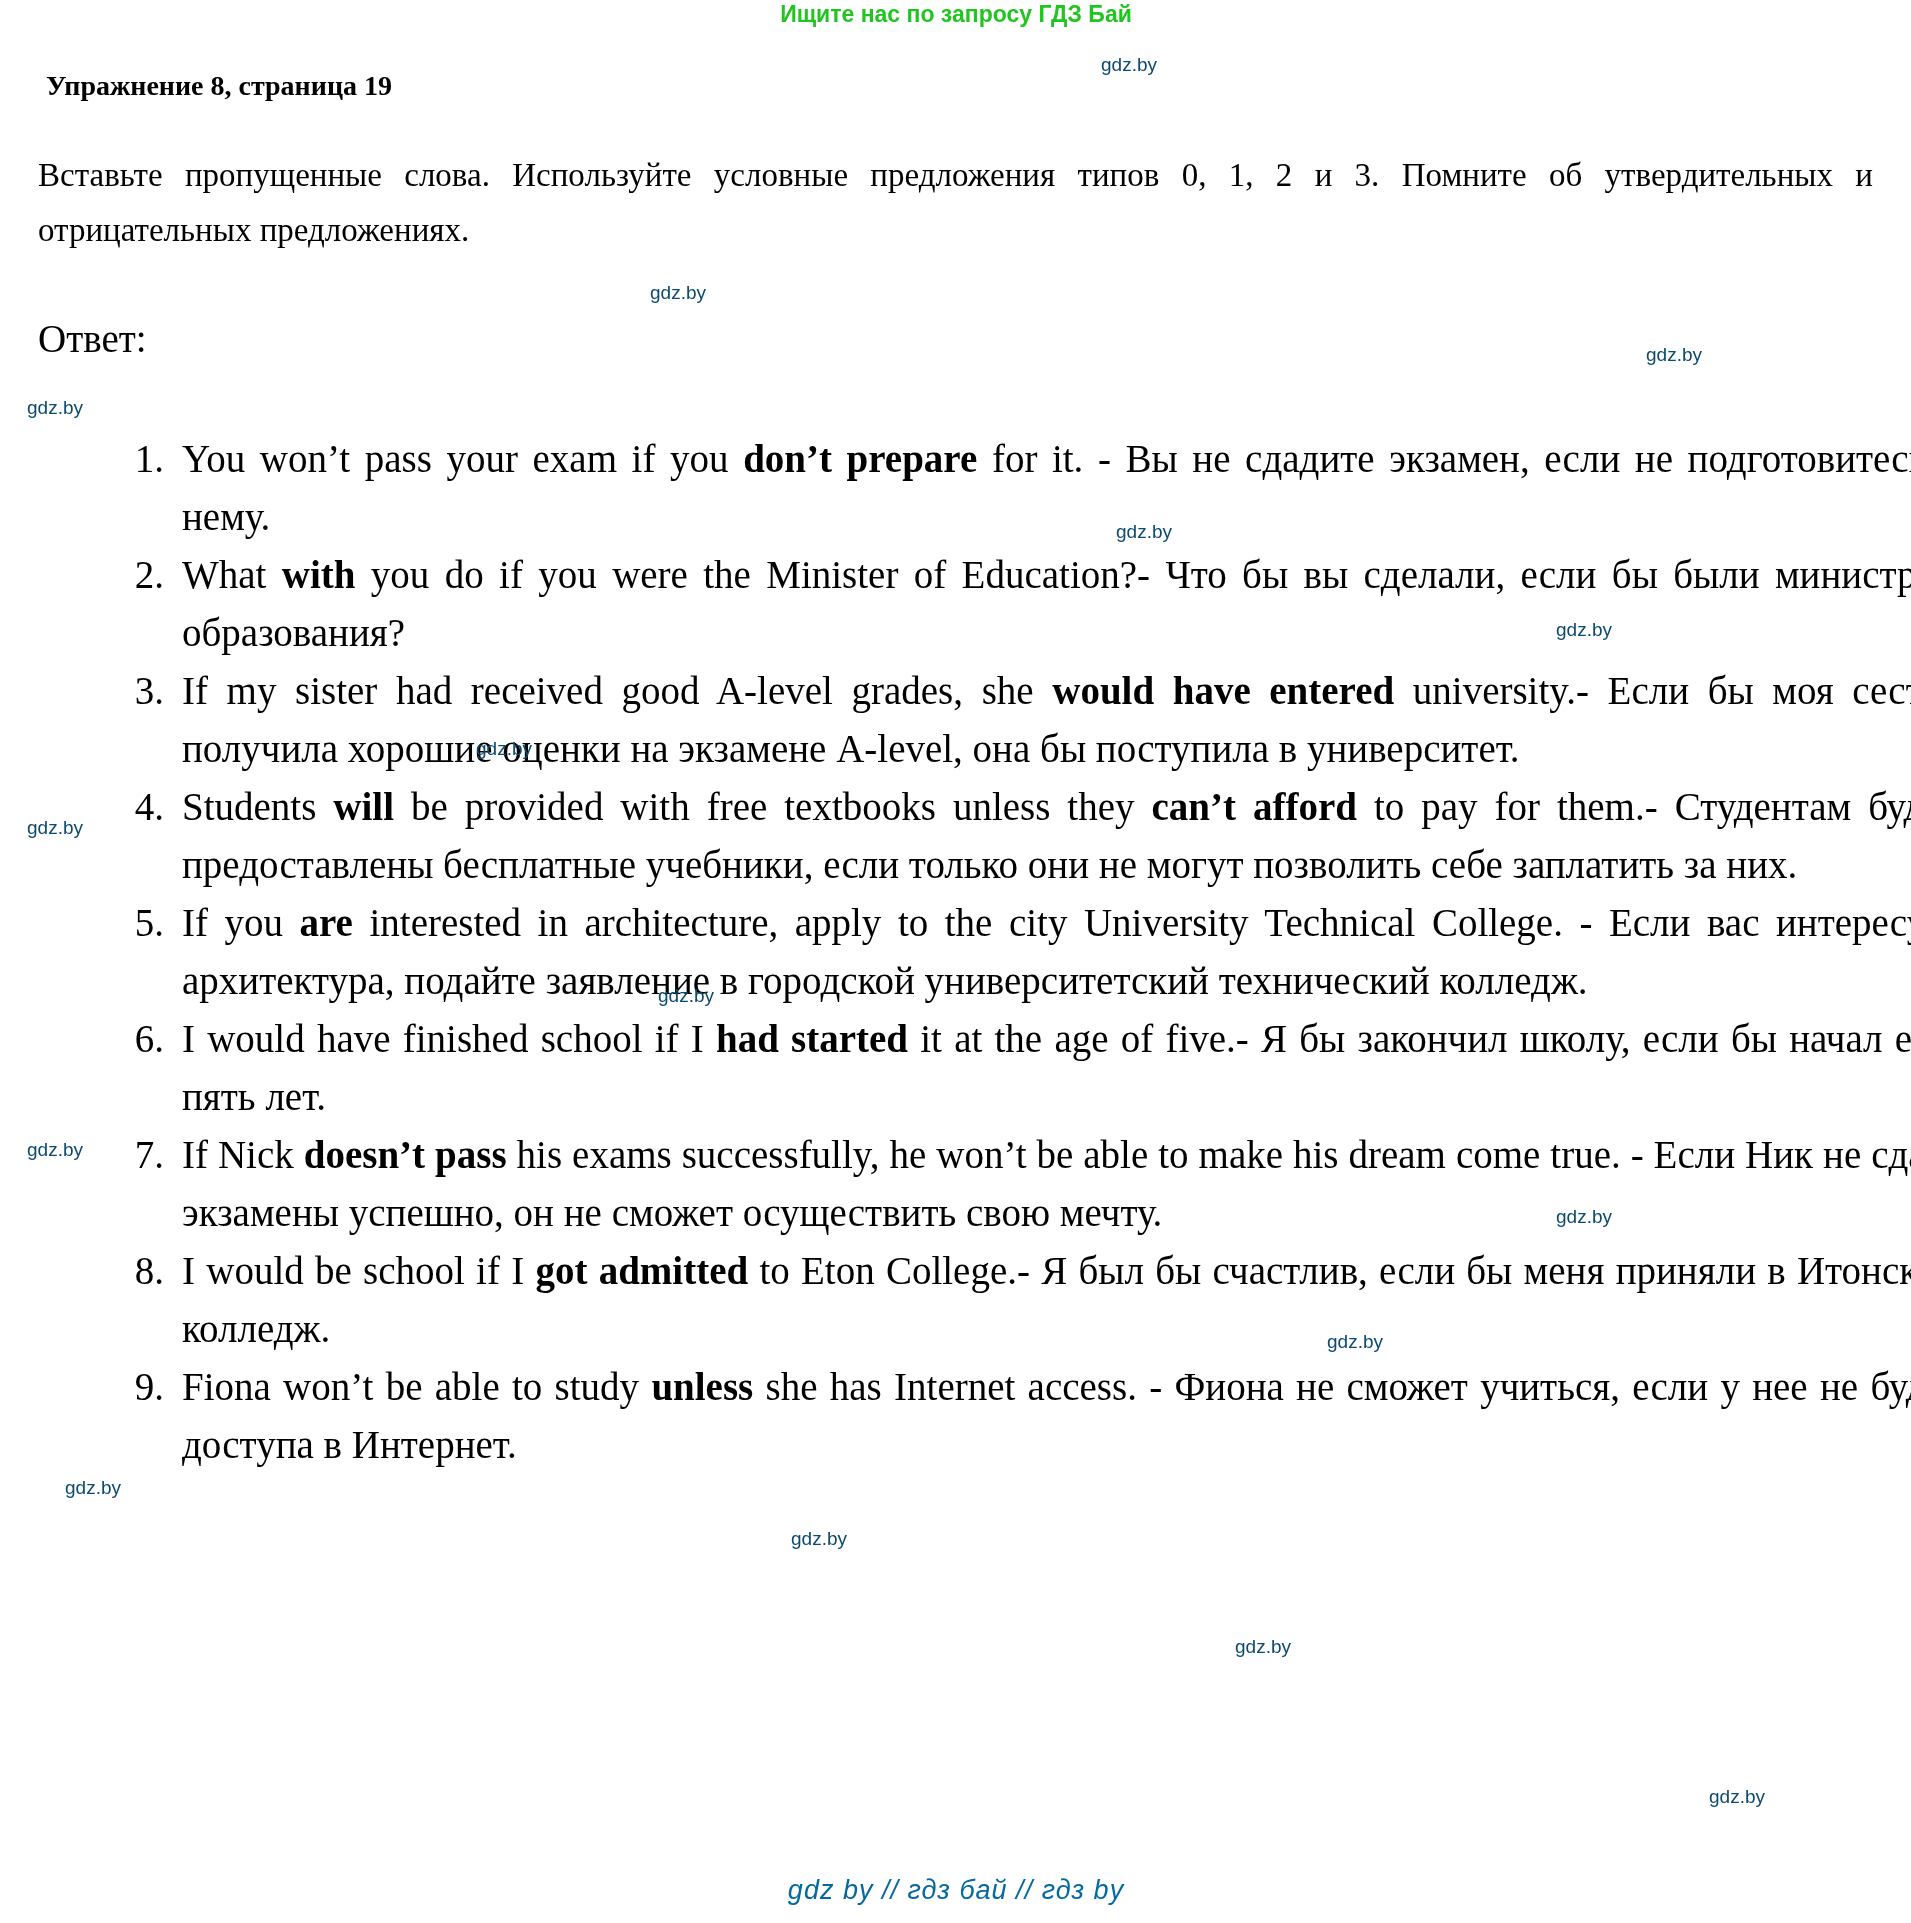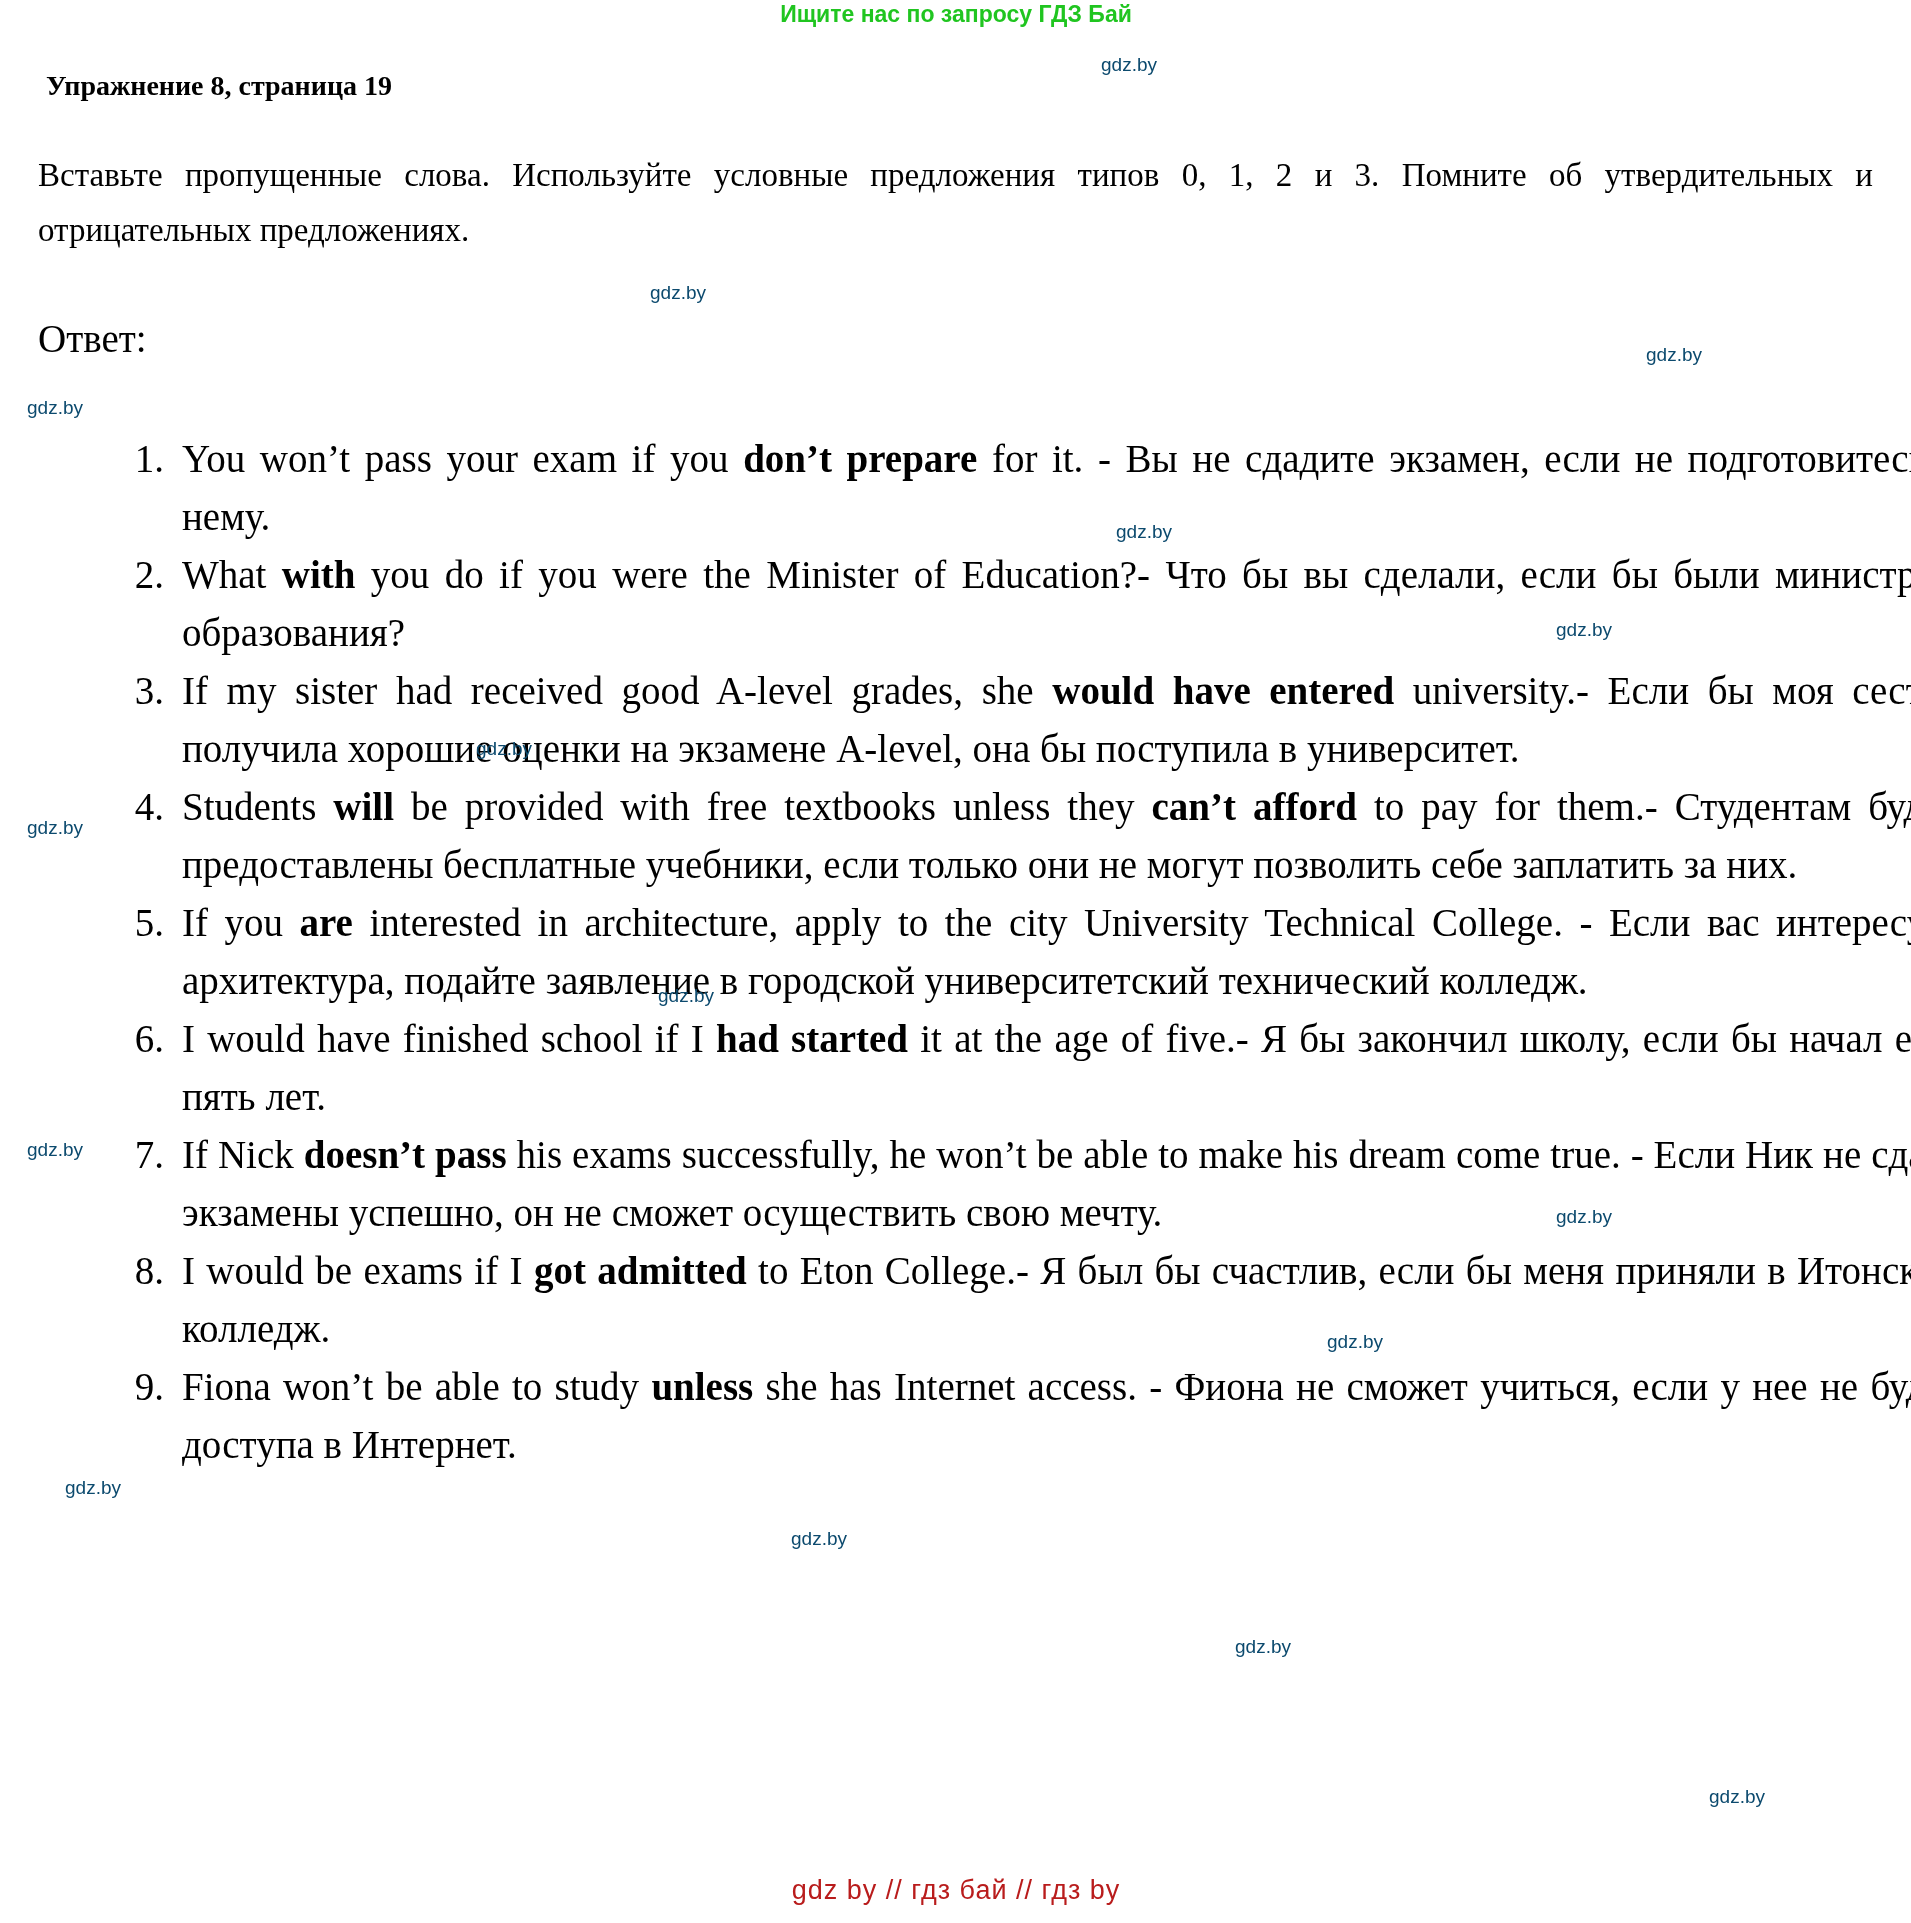--- a/index.html
+++ b/index.html
@@ -152,21 +152,21 @@
     <li>
       <span class="num">5.</span><span>If you </span><b>are</b><span> interested in architecture, apply to the city University Technical College. - Если вас интересует архитектура, подайте заявление в городской университетский технический колледж.</span>
     </li>
     <li>
       <span class="num">6.</span><span>I would have finished school if I </span><b>had started</b><span> it at the age of five.- Я бы закончил школу, если бы начал ее в пять лет.</span>
     </li>
     <li>
       <span class="num">7.</span><span>If Nick </span><b>doesn’t pass</b><span> his exams successfully, he won’t be able to make his dream come true. - Если Ник не сдаст экзамены успешно, он не сможет осуществить свою мечту.</span>
     </li>
     <li>
-      <span class="num">8.</span><span>I would be exams if I </span><b>got admitted</b><span> to Eton College.- Я был бы счастлив, если бы меня приняли в Итонский колледж.</span>
+      <span class="num">8.</span><span>I would be school if I </span><b>got admitted</b><span> to Eton College.- Я был бы счастлив, если бы меня приняли в Итонский колледж.</span>
     </li>
     <li>
       <span class="num">9.</span><span>Fiona won’t be able to study </span><b>unless</b><span> she has Internet access. - Фиона не сможет учиться, если у нее не будет доступа в Интернет.</span>
     </li>
   </ol>
 
   <div id="watermark-layer">
       <div class="wm" style="left: 1101px; top: 54px;">gdz.by</div>
       <div class="wm" style="left: 650px; top: 282px;">gdz.by</div>
       <div class="wm" style="left: 1646px; top: 344px;">gdz.by</div>
@@ -178,16 +178,16 @@
       <div class="wm" style="left: 658px; top: 985px;">gdz.by</div>
       <div class="wm" style="left: 27px; top: 1139px;">gdz.by</div>
       <div class="wm" style="left: 1556px; top: 1206px;">gdz.by</div>
       <div class="wm" style="left: 1327px; top: 1331px;">gdz.by</div>
       <div class="wm" style="left: 65px; top: 1477px;">gdz.by</div>
       <div class="wm" style="left: 791px; top: 1528px;">gdz.by</div>
       <div class="wm" style="left: 1235px; top: 1636px;">gdz.by</div>
       <div class="wm" style="left: 1709px; top: 1786px;">gdz.by</div>
     </div>
 
-  <div class="footer" style="color: #b91c1c;">gdz by  //  гдз бай  //  гдз by</div>
+  <div class="footer" style="color: #0369a1; font-style: italic;">gdz by  //  гдз бай  //  гдз by</div>
 
 </div>
 
 
 </body></html>

